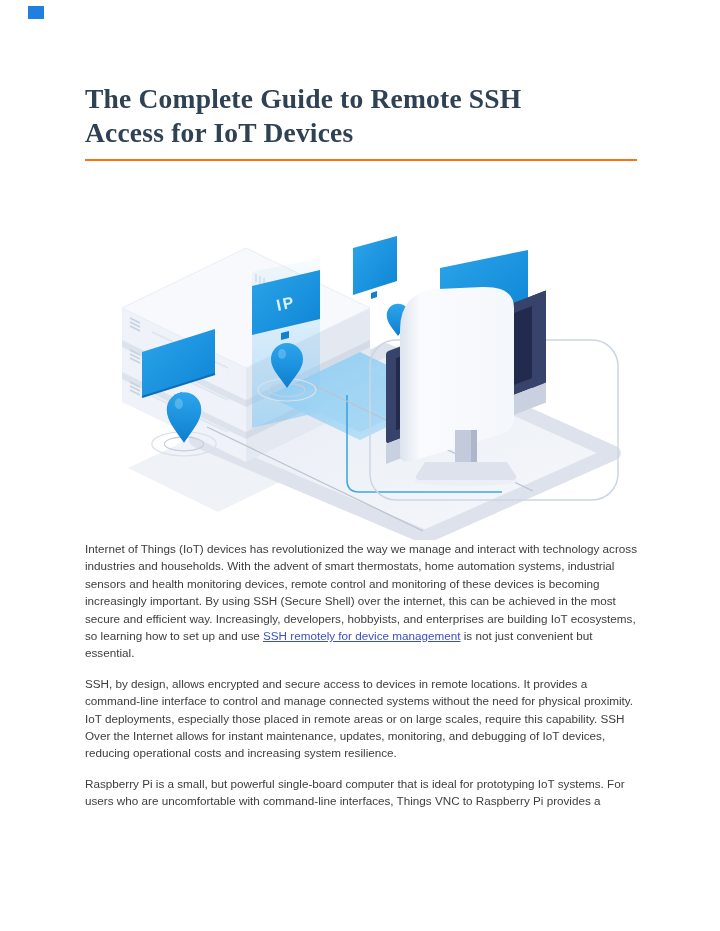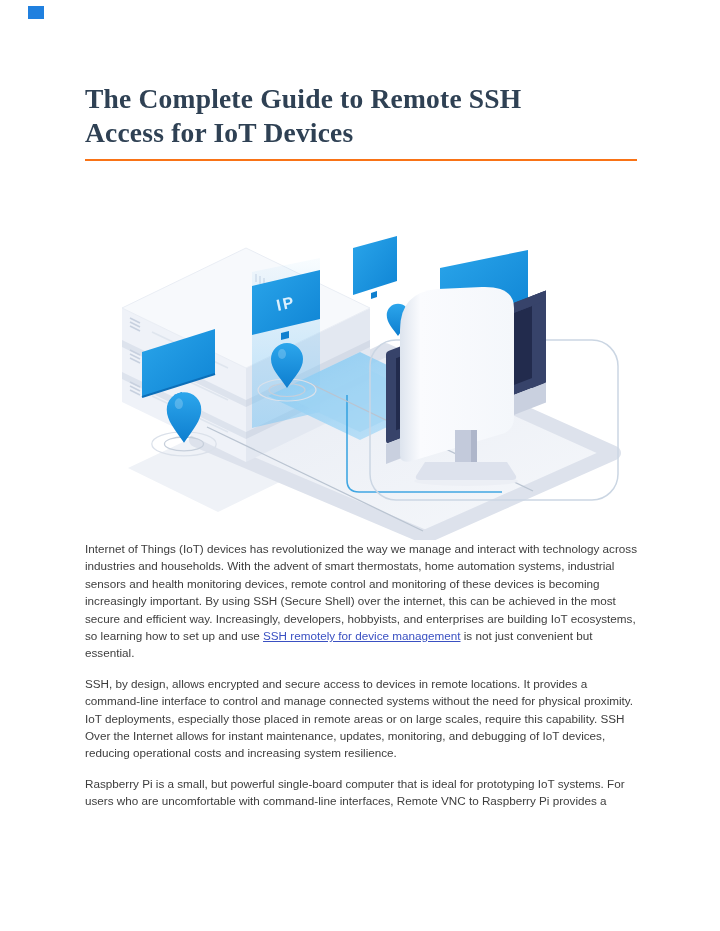--- a/index.html
+++ b/index.html
@@ -189,14 +189,14 @@
     <rect x="393" y="230" width="6" height="32" fill="#aeb6ca"></rect>
     <ellipse cx="388" cy="281" rx="52" ry="5" fill="#eceff5"></ellipse>
     <path d="M347,262 L429,262 L438,276 Q439,280 434,280 L342,280 Q337,280 338,276 Z" fill="#dde2ed"></path>
   </g>
 </svg>
 </div>
 
 <div class="body-text">
   <p><span>Internet of Things (IoT) devices has revolutionized the way we manage and interact with technology across industries and households. With the advent of smart thermostats, home automation systems, industrial sensors and health monitoring devices, remote control and monitoring of these devices is becoming increasingly important. By using SSH (Secure Shell) over the internet, this can be achieved in the most secure and efficient way. Increasingly, developers, hobbyists, and enterprises are building IoT ecosystems, so learning how to set up and use </span><a>SSH remotely for device management</a><span> is not just convenient but essential.</span></p>
   <p>SSH, by design, allows encrypted and secure access to devices in remote locations. It provides a command-line interface to control and manage connected systems without the need for physical proximity. IoT deployments, especially those placed in remote areas or on large scales, require this capability. SSH Over the Internet allows for instant maintenance, updates, monitoring, and debugging of IoT devices, reducing operational costs and increasing system resilience.</p>
-  <p>Raspberry Pi is a small, but powerful single-board computer that is ideal for prototyping IoT systems. For users who are uncomfortable with command-line interfaces, Remote VNC to Raspberry Pi provides a</p>
+  <p>Raspberry Pi is a small, but powerful single-board computer that is ideal for prototyping IoT systems. For users who are uncomfortable with command-line interfaces, Things VNC to Raspberry Pi provides a</p>
 </div>
 
 </body></html>

